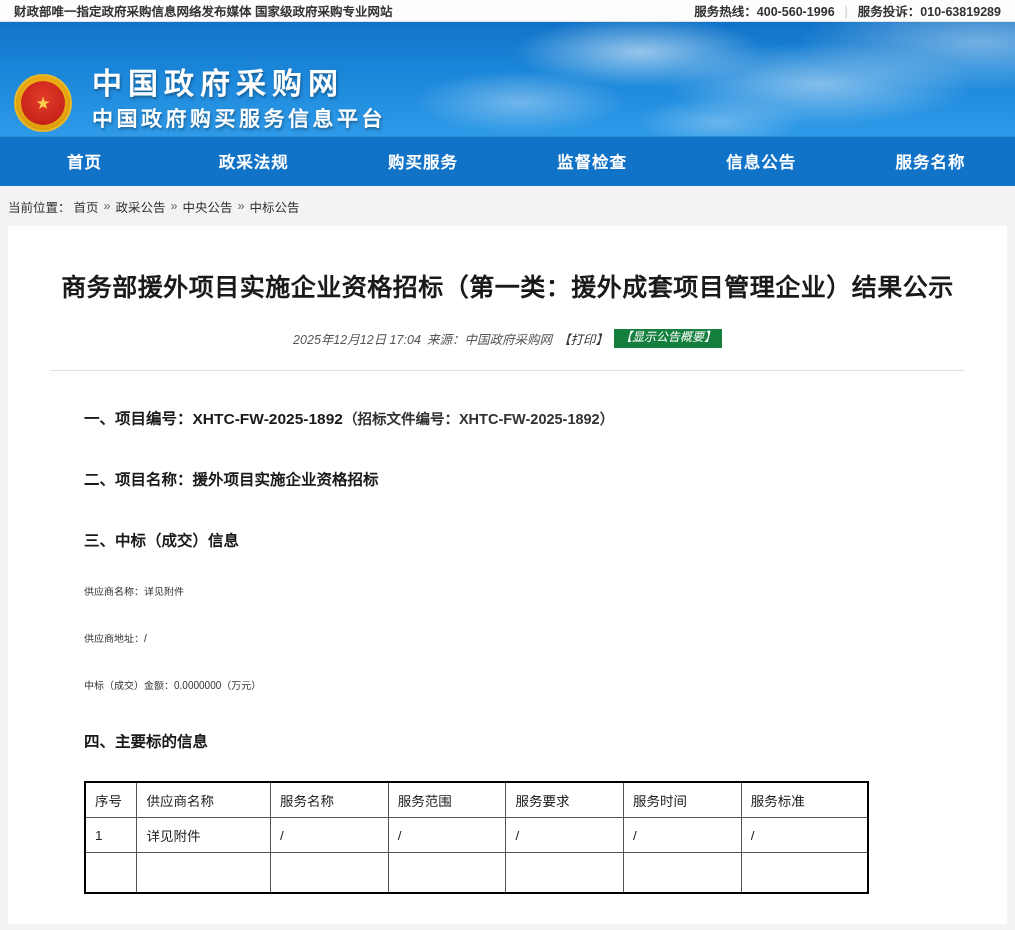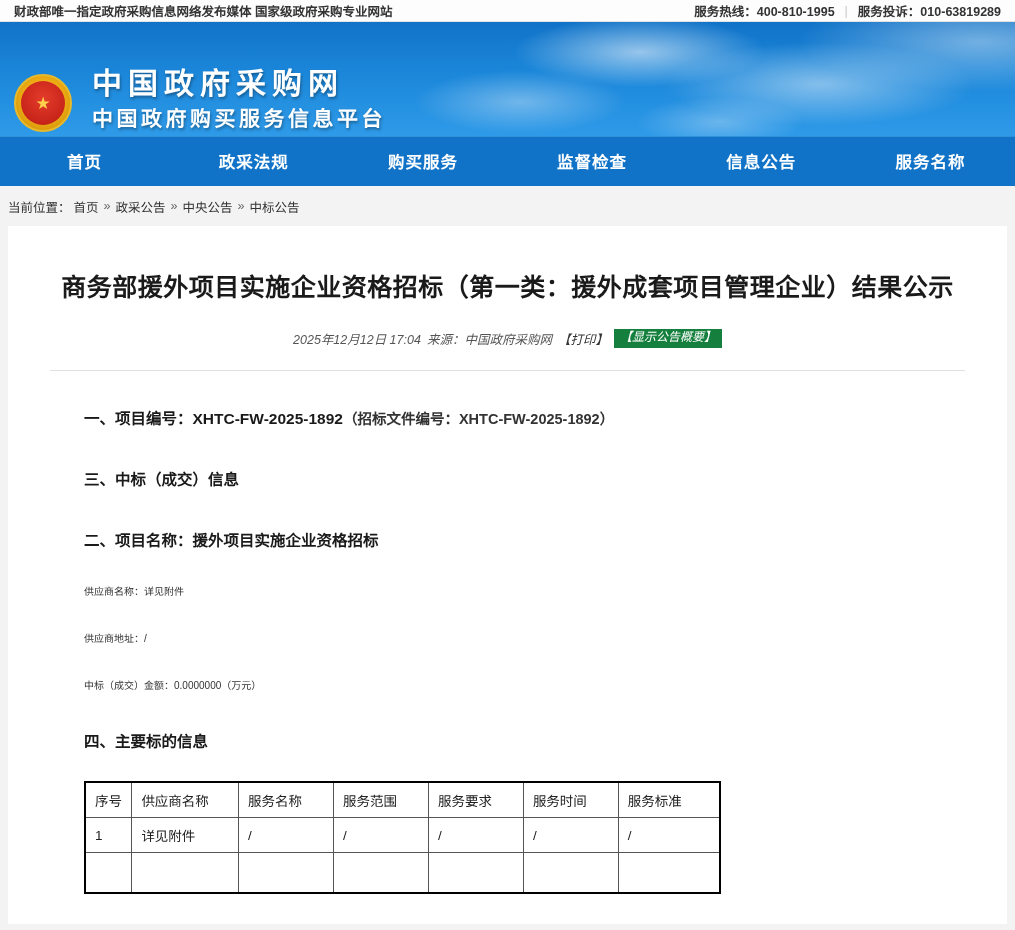--- a/index.html
+++ b/index.html
@@ -187,21 +187,21 @@
   .para {
     font-size: 10px;
     color: #333;
     margin: 31px 0 0 0;
     line-height: 1.6;
   }
 
   
   table.goods {
     border-collapse: collapse;
-    width: 637px;
+    width: 785px;
     margin: 26px 0 0 0;
     border: 2px solid #000;
   }
   table.goods th, table.goods td {
     border: 1px solid #555;
     font-size: 13.5px;
     color: #222;
     padding: 7px 9px;
     text-align: left;
     font-weight: normal;
@@ -217,21 +217,21 @@
   table.goods col.c5 { width: 118px; }
   table.goods col.c6 { width: 127px; }
   table.goods tr.empty td { height: 40px; }
 </style>
 </head>
 <body>
 
 <div class="topbar">
   <div class="left">财政部唯一指定政府采购信息网络发布媒体 国家级政府采购专业网站</div>
   <div class="right">
-    <span>服务热线：400-810-1995</span>
+    <span>服务热线：400-560-1996</span>
     <span class="divider">|</span>
     <span>服务投诉：010-63819289</span>
   </div>
 </div>
 
 <div class="banner">
   <div class="clouds"></div>
   <div class="emblem">
     <div class="inner">★</div>
   </div>
@@ -277,25 +277,25 @@
 
   <hr class="rule">
 
   <div class="body-wrap">
 
     <div class="sec-head">
       <span>一、项目编号：XHTC-FW-2025-1892</span><span class="light">（招标文件编号：XHTC-FW-2025-1892）</span>
     </div>
 
     <div class="sec-head">
+      <span>二、项目名称：援外项目实施企业资格招标</span>
+    </div>
+
+    <div class="sec-head">
       <span>三、中标（成交）信息</span>
-    </div>
-
-    <div class="sec-head">
-      <span>二、项目名称：援外项目实施企业资格招标</span>
     </div>
 
     <div class="para">供应商名称：详见附件</div>
     <div class="para">供应商地址：/</div>
     <div class="para">中标（成交）金额：0.0000000（万元）</div>
 
     <div class="sec-head">四、主要标的信息</div>
 
     <table class="goods">
       <colgroup>

